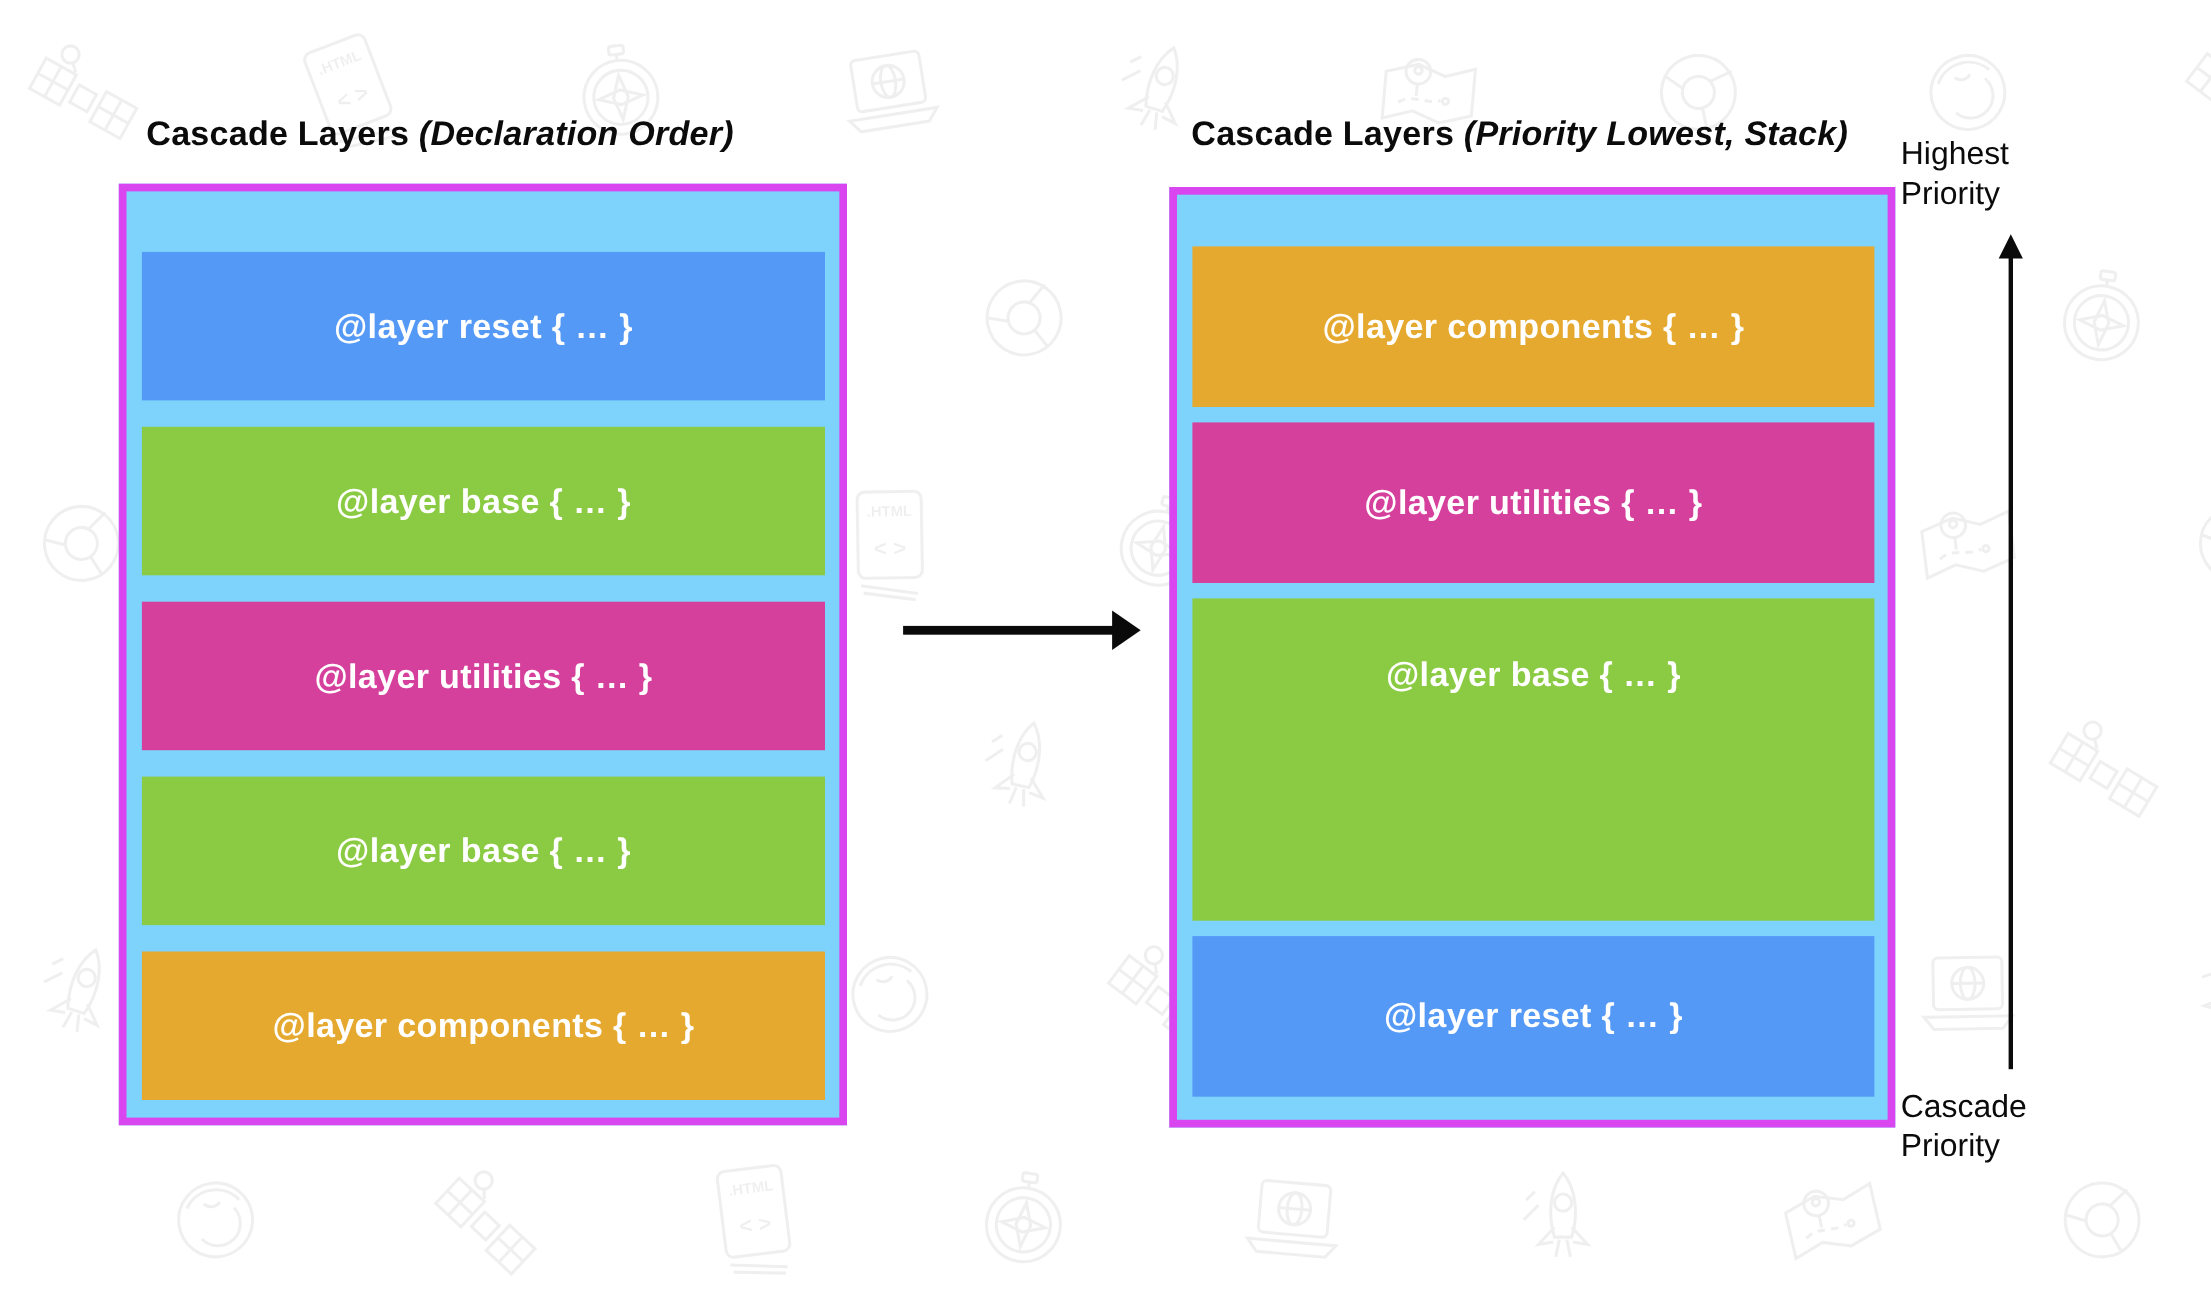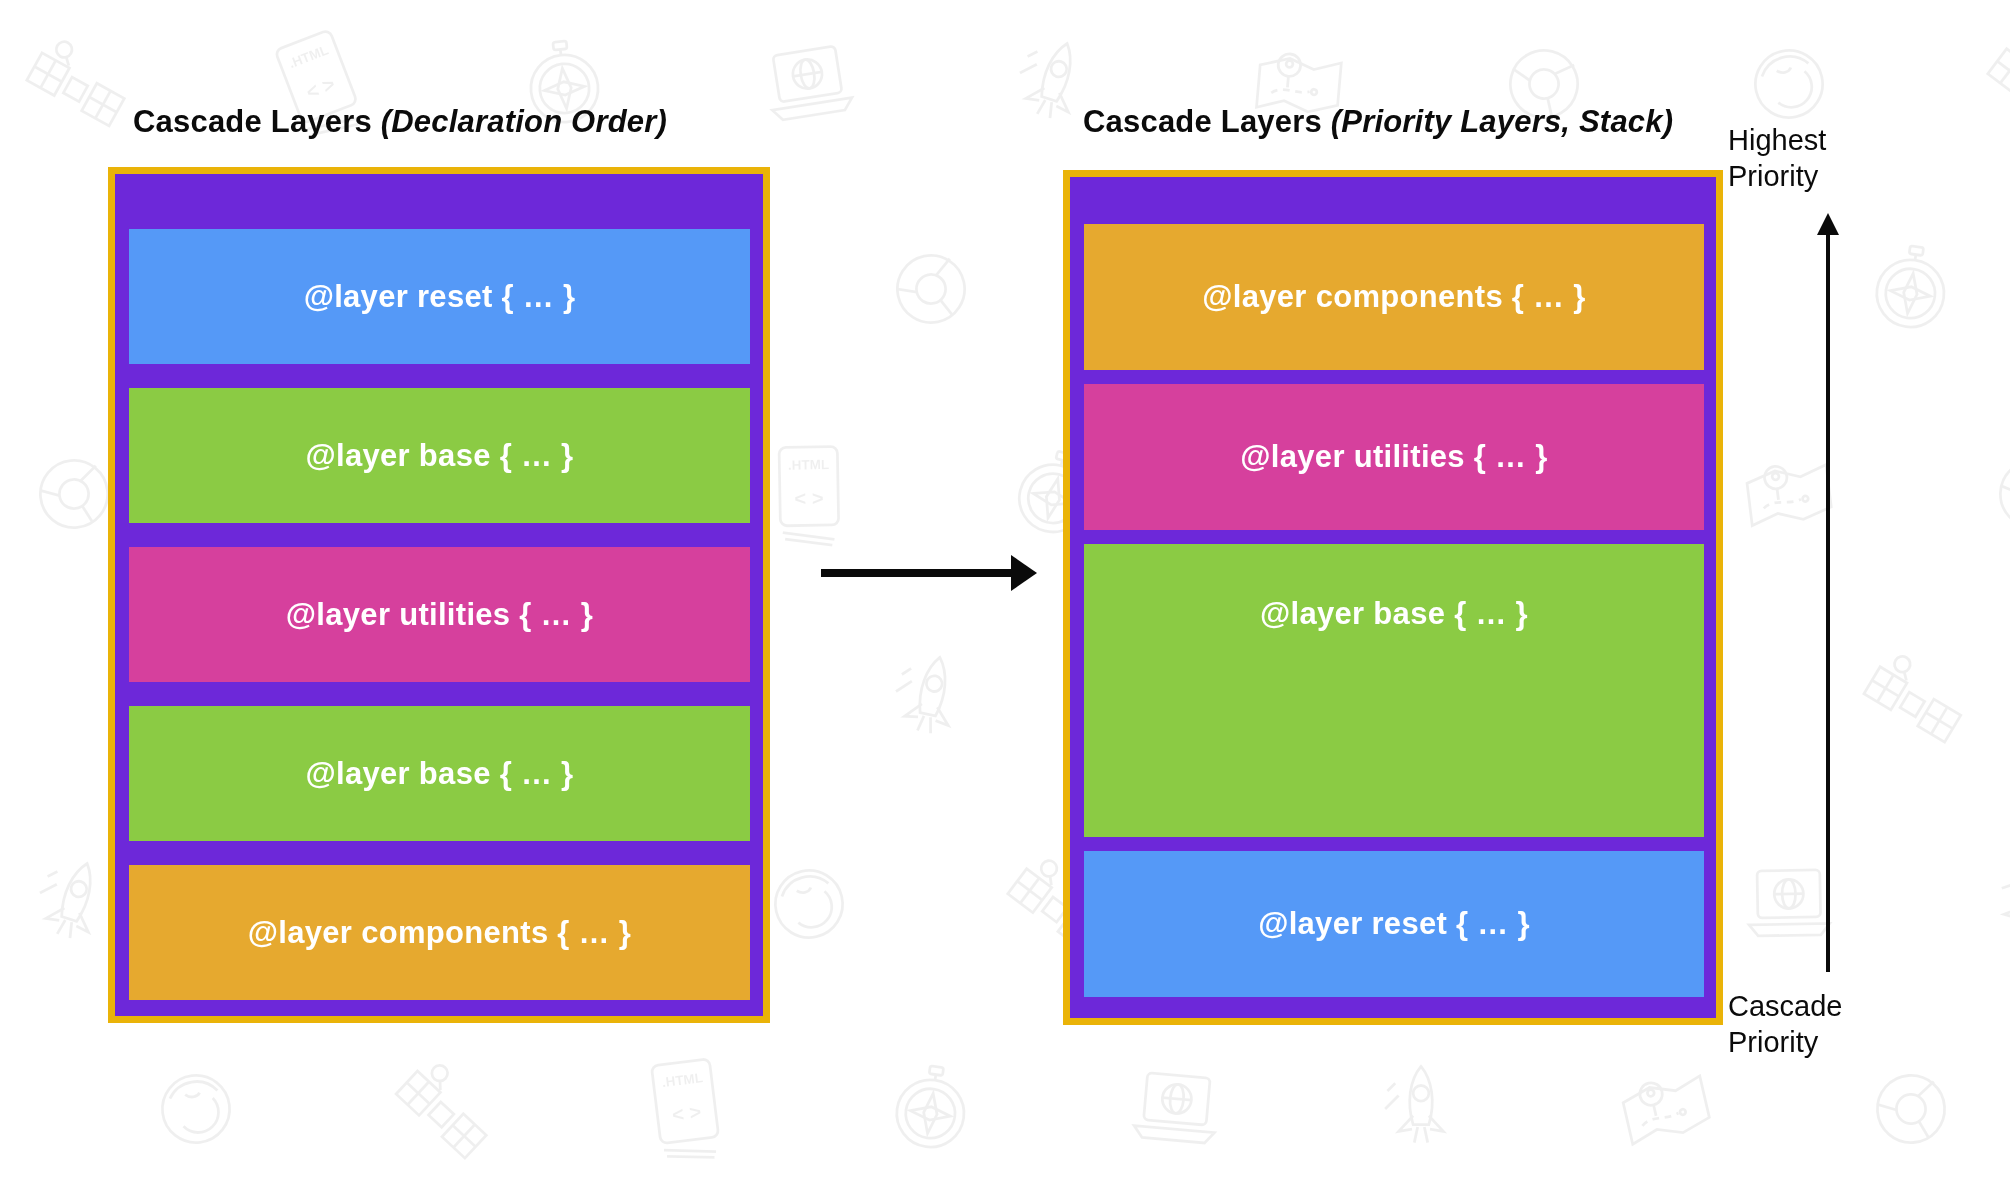--- a/index.html
+++ b/index.html
@@ -6,21 +6,21 @@
   .canvas{
     position:relative;width:2010px;height:1184px;background:#fff;overflow:hidden;
     font-family:"Liberation Sans","DejaVu Sans",sans-serif;color:#0b0b0b;
   }
   
   .wm{position:absolute;width:112px;height:112px;color:#000;opacity:0.06;pointer-events:none;}
   
   .panel-title{position:absolute;top:104px;font-size:31px;font-weight:700;white-space:nowrap;letter-spacing:.2px;}
   .panel-title .it{font-style:italic;}
   
-  .frame{position:absolute;background:#6d28d9;border:7px solid #eab308;box-sizing:border-box;}
+  .frame{position:absolute;background:#7dd3fc;border:7px solid #d946ef;box-sizing:border-box;}
   .frame.left{left:108px;top:167px;width:662px;height:856px;}
   .frame.right{left:1063px;top:170px;width:660px;height:855px;}
   .stack{display:flex;flex-direction:column;height:100%;box-sizing:border-box;}
   .frame.left  .stack{padding:55px 13px 0 14px;gap:24px;}
   .frame.right .stack{padding:47px 12px 0 14px;gap:14px;}
   .layer-box{flex:0 0 auto;display:flex;align-items:center;justify-content:center;}
   .frame.left  .layer-box{height:135px;}
   .frame.right .layer-box{height:146px;}
   .frame.right .layer-box.tall{height:293px;align-items:flex-start;padding-top:52px;box-sizing:border-box;}
   .layer-box span{color:#fff;font-weight:700;font-size:31px;letter-spacing:.3px;white-space:nowrap;}
@@ -313,21 +313,21 @@
   </div>
 
   <div>
     <div class="harrow-line"></div>
     <div class="harrow-head"></div>
   </div>
 
   <div>
     <div class="panel-title" style="left:1083px;">
       <span>Cascade Layers</span>
-      <span class="it">(Priority Layers, Stack)</span>
+      <span class="it">(Priority Lowest, Stack)</span>
     </div>
     <div class="frame right">
       <div class="stack" id="right-stack">
           <div class="layer-box" style="background: rgb(230, 169, 47);">
             <span>@layer components { … }</span>
           </div>
           <div class="layer-box" style="background: rgb(214, 64, 157);">
             <span>@layer utilities { … }</span>
           </div>
           <div class="layer-box tall" style="background: rgb(139, 203, 68);">

